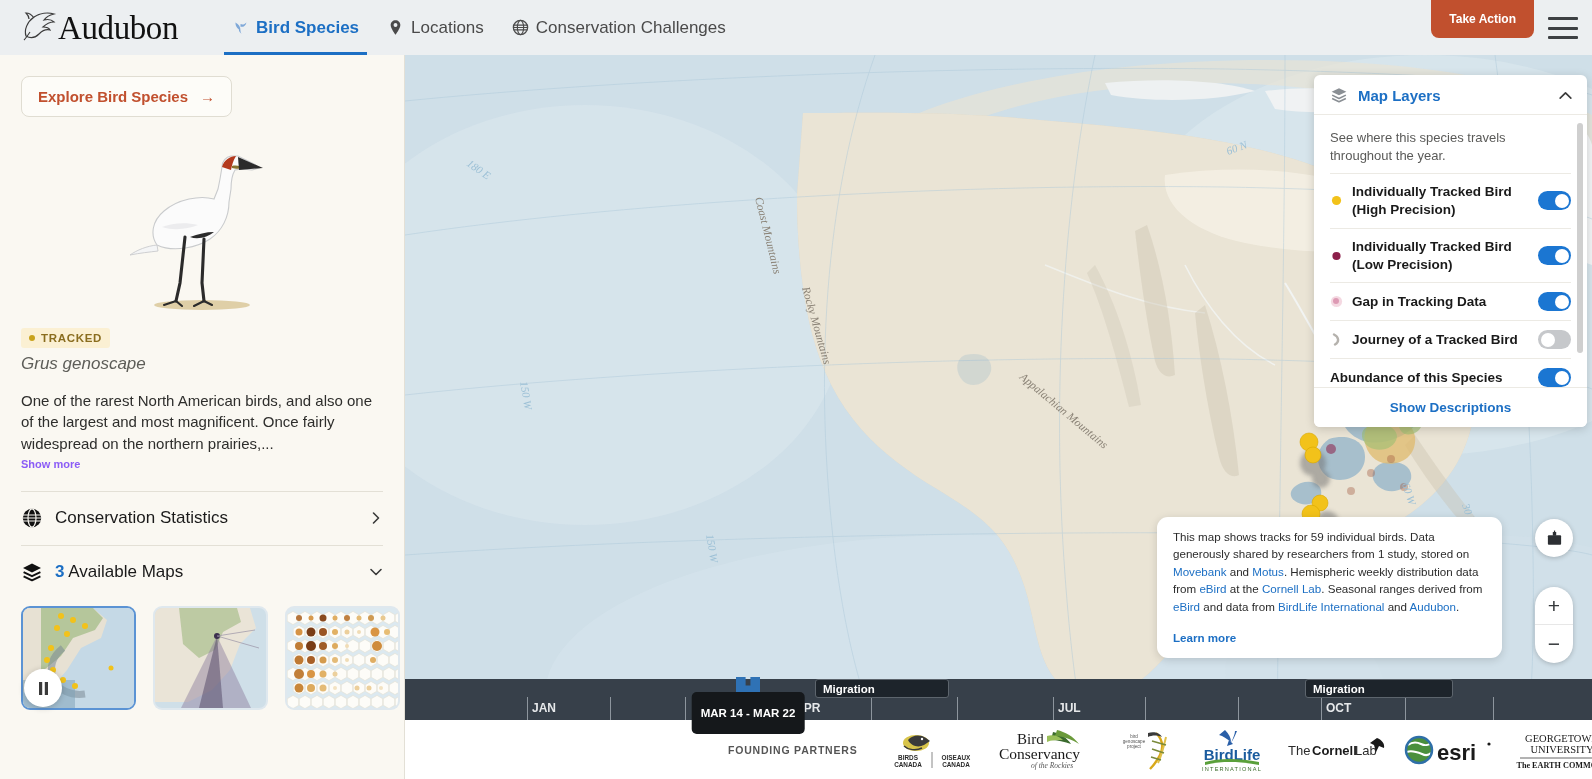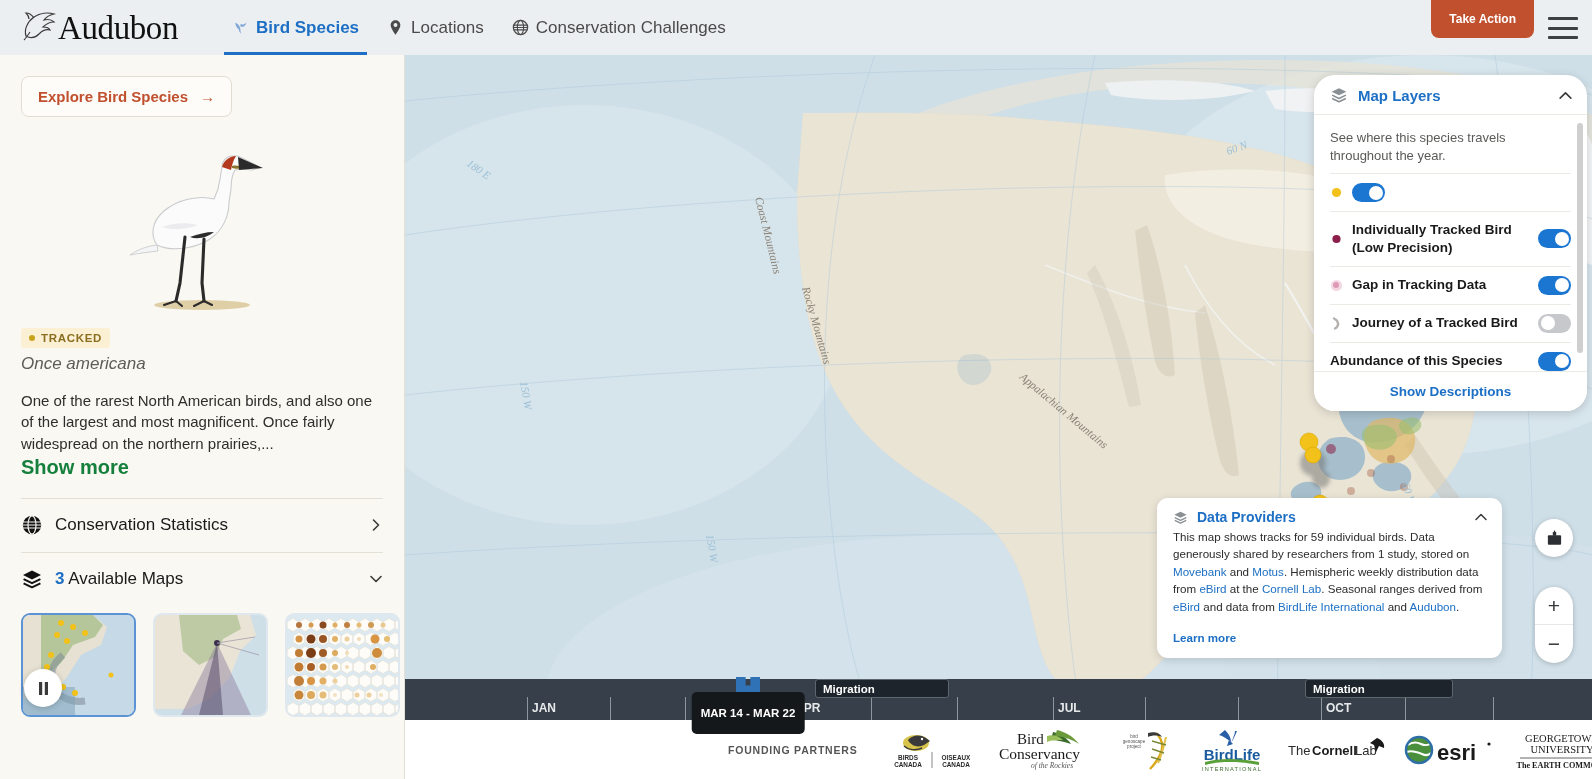--- a/index.html
+++ b/index.html
@@ -95,21 +95,21 @@
   .species-sci {
     margin: 6px 0 0 21px;
     font-size: 17px; font-style: italic; color: #5d5d58;
   }
   .species-desc {
     margin: 16px 21px 0 21px;
     font-size: 15px; color: #2e2e2c; line-height: 1.42;
   }
   .show-more {
     margin: 2px 0 0 21px;
-    font-size: 20px; font-weight: bold; color: #15803d; cursor: pointer;
+    font-size: 11px; font-weight: bold; color: #8b5cf6; cursor: pointer;
     display: inline-block;
   }
   .divider { height: 1px; background: #e3e0d6; margin: 19px 21px 0 21px; }
   .section-row {
     display: flex; align-items: center; margin: 0 21px;
     height: 53px; cursor: pointer;
   }
   .section-icon { width: 22px; height: 22px; margin-right: 12px; flex: none; }
   .section-label { font-size: 17px; color: #1a1a1a; flex: 1; }
   .section-label .count { color: #1c6fc4; font-weight: bold; }
@@ -129,21 +129,21 @@
     width: 1187px; height: 724px;
     overflow: hidden;
     background: #cfdfe8;
   }
   .map-svg { position: absolute; top: 0; left: 0; }
 
   
   .layers-panel {
     position: absolute; top: 20px; right: 5px;
     width: 273px;
-    background: #fff; border-radius: 21px;
+    background: #fff; border-radius: 6px;
     box-shadow: 0 2px 10px rgba(0,0,0,0.17);
     z-index: 50; overflow: hidden;
   }
   .layers-header {
     display: flex; align-items: center; gap: 10px;
     padding: 11px 14px 10px 16px; cursor: pointer;
     border-bottom: 1px solid #eceae4;
   }
   .layers-header-title { color: #1c6fc4; font-size: 15px; font-weight: bold; flex: 1; }
   .layers-body { padding: 14px 16px 0 16px; position: relative; max-height: 293px; overflow: hidden; }
@@ -333,21 +333,21 @@
       <path d="M102 112 L100 156 L102 174" stroke="#2b2b2b" stroke-width="3.1" fill="none" stroke-linecap="round"></path>
       <path d="M74 174 L62 178 M74 174 L80 179 M102 174 L92 179 M102 174 L110 178" stroke="#2b2b2b" stroke-width="2.1" fill="none" stroke-linecap="round"></path>
     </svg>
 
     <div class="badge-tracked">
       <span class="badge-dot"></span>
       <span>TRACKED</span>
     </div>
 
 
-    <div class="species-sci">Once americana</div>
+    <div class="species-sci">Grus genoscape</div>
     <div class="species-desc">One of the rarest North American birds, and also one of the largest and most magnificent. Once fairly widespread on the northern prairies,...</div>
     <span class="show-more">Show more</span>
 
     <div class="divider"></div>
 
     <div class="section-row">
       <svg class="section-icon" viewBox="0 0 22 22">
         <circle cx="11" cy="11" r="9.2" fill="#111"></circle>
         <ellipse cx="11" cy="11" rx="4" ry="9.2" fill="none" stroke="#faf8f2" stroke-width="1.2"></ellipse>
         <path d="M2 8h18M2 14h18M1.8 11h18.4" stroke="#faf8f2" stroke-width="1.2"></path>
@@ -697,20 +697,21 @@
       </div>
 
       <div class="layers-body">
         <div class="layers-scroll"></div>
         <div class="lsub">See where this species travels throughout the year.</div>
 
         <div class="layer-row">
           <svg class="layer-swatch" viewBox="0 0 13 13">
               <circle cx="6.5" cy="6.5" r="4.6" fill="#f2c21a"></circle>
             </svg>
+          <div class="layer-label">Individually Tracked Bird (High Precision)</div>
           <div class="toggle"></div>
         </div>
 
         <div class="layer-row">
           <svg class="layer-swatch" viewBox="0 0 13 13">
               <circle cx="6.5" cy="7" r="4.1" fill="#8c1f4a"></circle>
             </svg>
           <div class="layer-label">Individually Tracked Bird (Low Precision)</div>
           <div class="toggle"></div>
         </div>
@@ -738,31 +739,20 @@
         </div>
 
       </div>
 
       <div class="layers-footer">
         <span class="show-desc">Show Descriptions</span>
       </div>
     </div>
 
     <div class="providers">
-      <div class="prov-head">
-        <svg width="15" height="15" viewBox="0 0 22 22">
-          <path d="M11 2.6 20 7l-9 4.4L2 7Z" fill="#8a8f94"></path>
-          <path d="M2.6 11.2 11 15.2l8.4-4" fill="none" stroke="#8a8f94" stroke-width="1.9" stroke-linejoin="round"></path>
-          <path d="M2.6 15.3 11 19.3l8.4-4" fill="none" stroke="#8a8f94" stroke-width="1.9" stroke-linejoin="round"></path>
-        </svg>
-        <div class="prov-title">Data Providers</div>
-        <svg width="14" height="14" viewBox="0 0 14 14">
-          <path d="M2 9.5l5-5 5 5" fill="none" stroke="#3a3a3a" stroke-width="1.5" stroke-linecap="round" stroke-linejoin="round"></path>
-        </svg>
-      </div>
       <div class="prov-text" id="prov-text">This map shows tracks for 59 individual birds. Data generously shared by researchers from 1 study, stored on <a href="#">Movebank</a> and <a href="#">Motus</a>. Hemispheric weekly distribution data from <a href="#">eBird</a> at the <a href="#">Cornell Lab</a>. Seasonal ranges derived from <a href="#">eBird</a> and data from <a href="#">BirdLife International</a> and <a href="#">Audubon</a>.</div>
       <span class="learn-more">Learn more</span>
     </div>
 
     <div class="ctl-basemap">
       <svg width="17" height="17" viewBox="0 0 18 18">
         <rect x="2" y="5.5" width="14" height="10" rx="1" fill="#2c2f33"></rect>
         <rect x="7.2" y="2" width="3.6" height="4" rx="0.6" fill="#2c2f33"></rect>
         <rect x="8.4" y="0.6" width="1.3" height="2" fill="#2c2f33"></rect>
       </svg>

